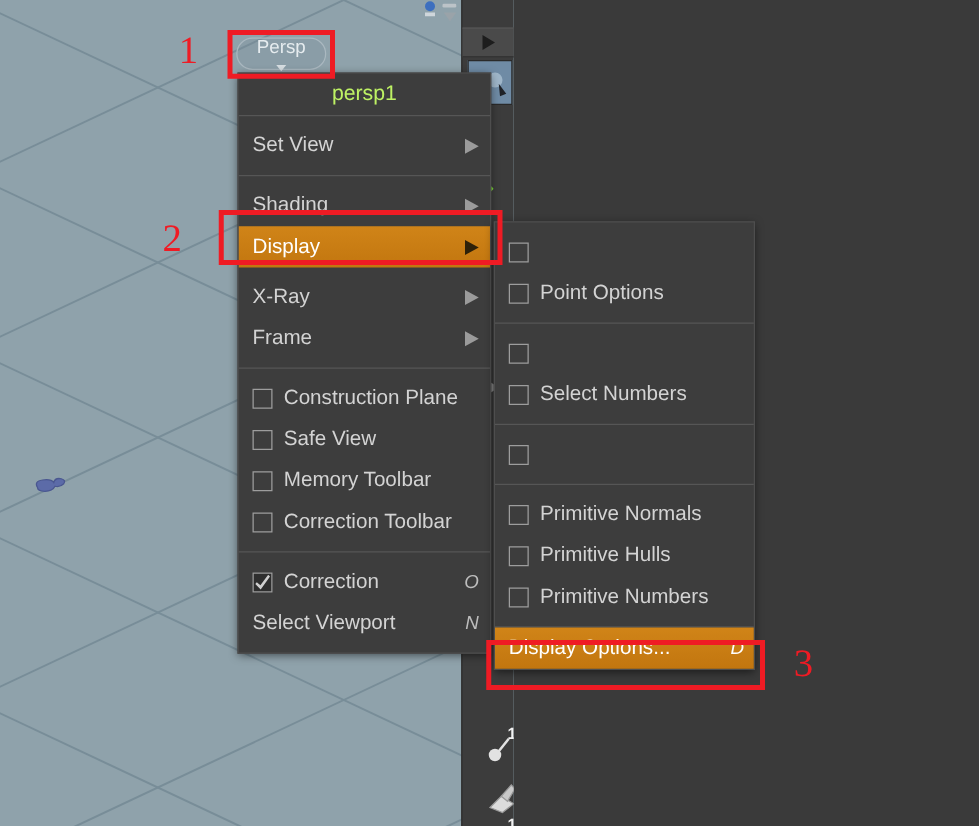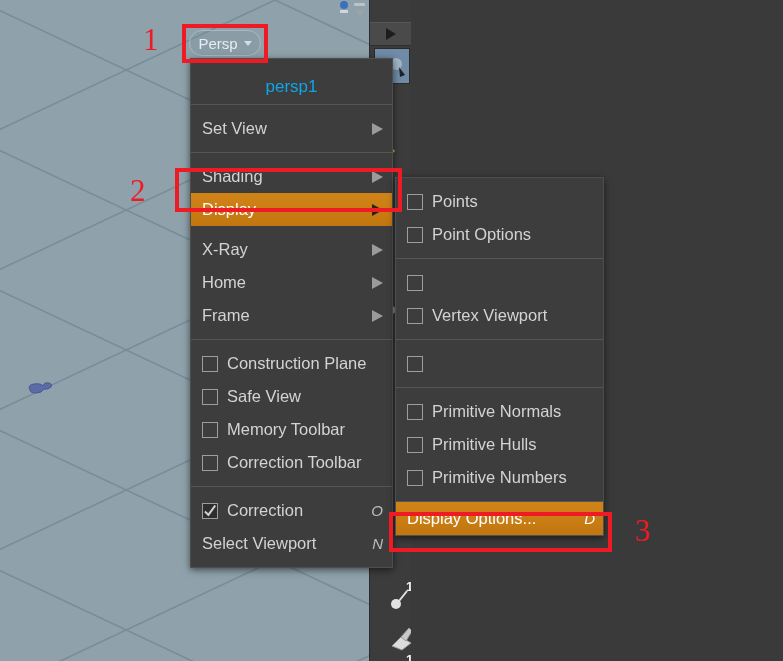--- a/index.html
+++ b/index.html
@@ -53,20 +53,21 @@
     color: #e6ecef;
     font-size: 15px;
     display: flex;
     align-items: center;
     justify-content: center;
     gap: 6px;
     padding: 0 13px;
     box-sizing: border-box;
     white-space: nowrap;
     user-select: none;
+    flex-direction: column;
   }
   .pill .caret {
     display: inline-block;
     width: 0; height: 0;
     border-left: 4.5px solid transparent;
     border-right: 4.5px solid transparent;
     border-top: 5px solid #d6dde1;
   }
   #persp-pill { left: 189px; top: 30px; width: 72px; }
   #nocam-pill { left: 273px; top: 30px; width: 86px; margin-top: 44px; }
@@ -143,24 +144,24 @@
     border: 1px solid #4e4e4e;
     box-shadow: 0 2px 7px rgba(0,0,0,0.55);
     padding: 0;
     box-sizing: border-box;
     user-select: none;
   }
   #menu-main  { left: 190px; top: 58px;  width: 203px; }
   #menu-sub   { left: 395px; top: 177px; width: 209px; }
 
   .menu-title {
-    color: #0ea5e9;
+    color: #bef264;
     font-size: 17px;
     text-align: center;
-    padding: 18px 0 7px 0;
+    padding: 6px 0 7px 0;
     background: #3d3d3d;
     border-bottom: 1px solid #565656;
   }
   .menu-sep {
     height: 1px;
     background: #565656;
     margin: 0;
   }
   .menu-gap { height: 7px; }
 
@@ -351,24 +352,20 @@
       <span class="arrow"></span>
     </div>
 
     <div class="menu-gap"></div>
 
     <div class="mi">
       <span class="label">X-Ray</span>
       <span class="arrow"></span>
     </div>
     <div class="mi">
-      <span class="label">Home</span>
-      <span class="arrow"></span>
-    </div>
-    <div class="mi">
       <span class="label">Frame</span>
       <span class="arrow"></span>
     </div>
 
     <div class="menu-gap"></div>
     <div class="menu-sep"></div>
     <div class="menu-gap"></div>
 
     <div class="mi">
       <span class="cb"></span>
@@ -402,37 +399,36 @@
     </div>
 
     <div class="menu-gap"></div>
   </div>
 
   <div class="menu" id="menu-sub">
     <div class="menu-gap"></div>
 
     <div class="mi">
       <span class="cb"></span>
-      <span class="label">Points</span>
     </div>
     <div class="mi">
       <span class="cb"></span>
       <span class="label">Point Options</span>
     </div>
 
     <div class="menu-gap"></div>
     <div class="menu-sep"></div>
     <div class="menu-gap"></div>
 
     <div class="mi">
       <span class="cb"></span>
     </div>
     <div class="mi">
       <span class="cb"></span>
-      <span class="label">Vertex Viewport</span>
+      <span class="label">Select Numbers</span>
     </div>
 
     <div class="menu-gap"></div>
     <div class="menu-sep"></div>
     <div class="menu-gap"></div>
 
     <div class="mi">
       <span class="cb"></span>
     </div>
 

